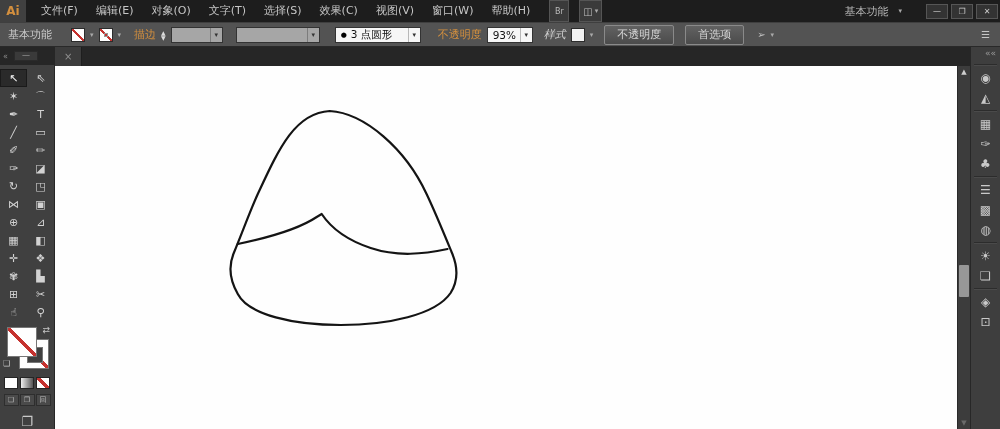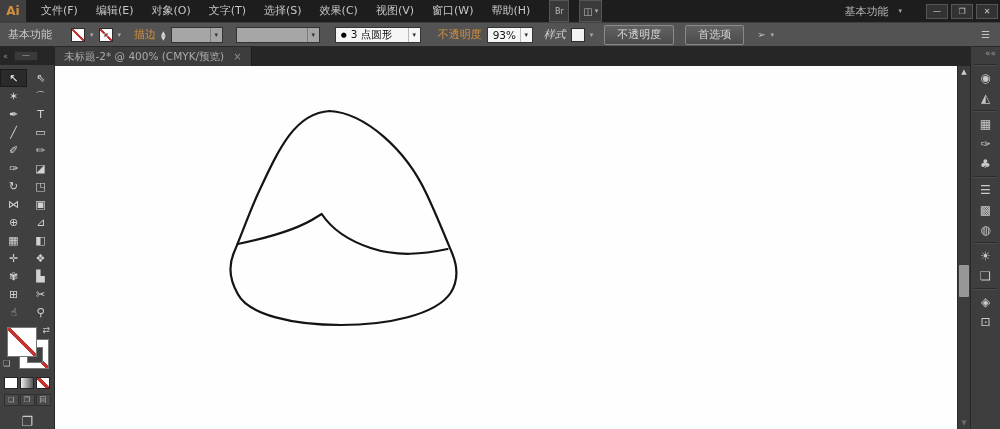--- a/index.html
+++ b/index.html
@@ -230,21 +230,20 @@
           <span class="mode-btn">回</span>
         </div>
       <div class="screenmode">
         <span>❐</span>
       </div>
     </div>
 
     <div class="center">
       <div class="tabbar">
         <div class="tab">
-          <span>未标题-2* @ 400% (CMYK/预览)</span>
           <span class="tab-close">×</span>
         </div>
       </div>
       <div class="canvas-row">
         <div class="canvas">
           <svg viewBox="0 0 903 363" preserveAspectRatio="none">
             <path fill="none" stroke="#141414" stroke-width="2.2" stroke-linejoin="round" stroke-linecap="round" d="M275,45 C310,47 351,83 372,128 C381,147 390,169 397,186 C404,202 403,216 396,227 C381,249 333,259 286,259 C239,259 194,249 183,228 C175,214 173,201 179,187 C187,168 194,148 203,128 C224,83 240,47 275,45 Z"></path>
             <path fill="none" stroke="#141414" stroke-width="2.2" stroke-linejoin="round" stroke-linecap="round" d="M183,178 C212,172 244,163 262,151 L267,148 C277,163 295,175 316,182 C343,191 369,188 393,183"></path>
           </svg>
         </div>

